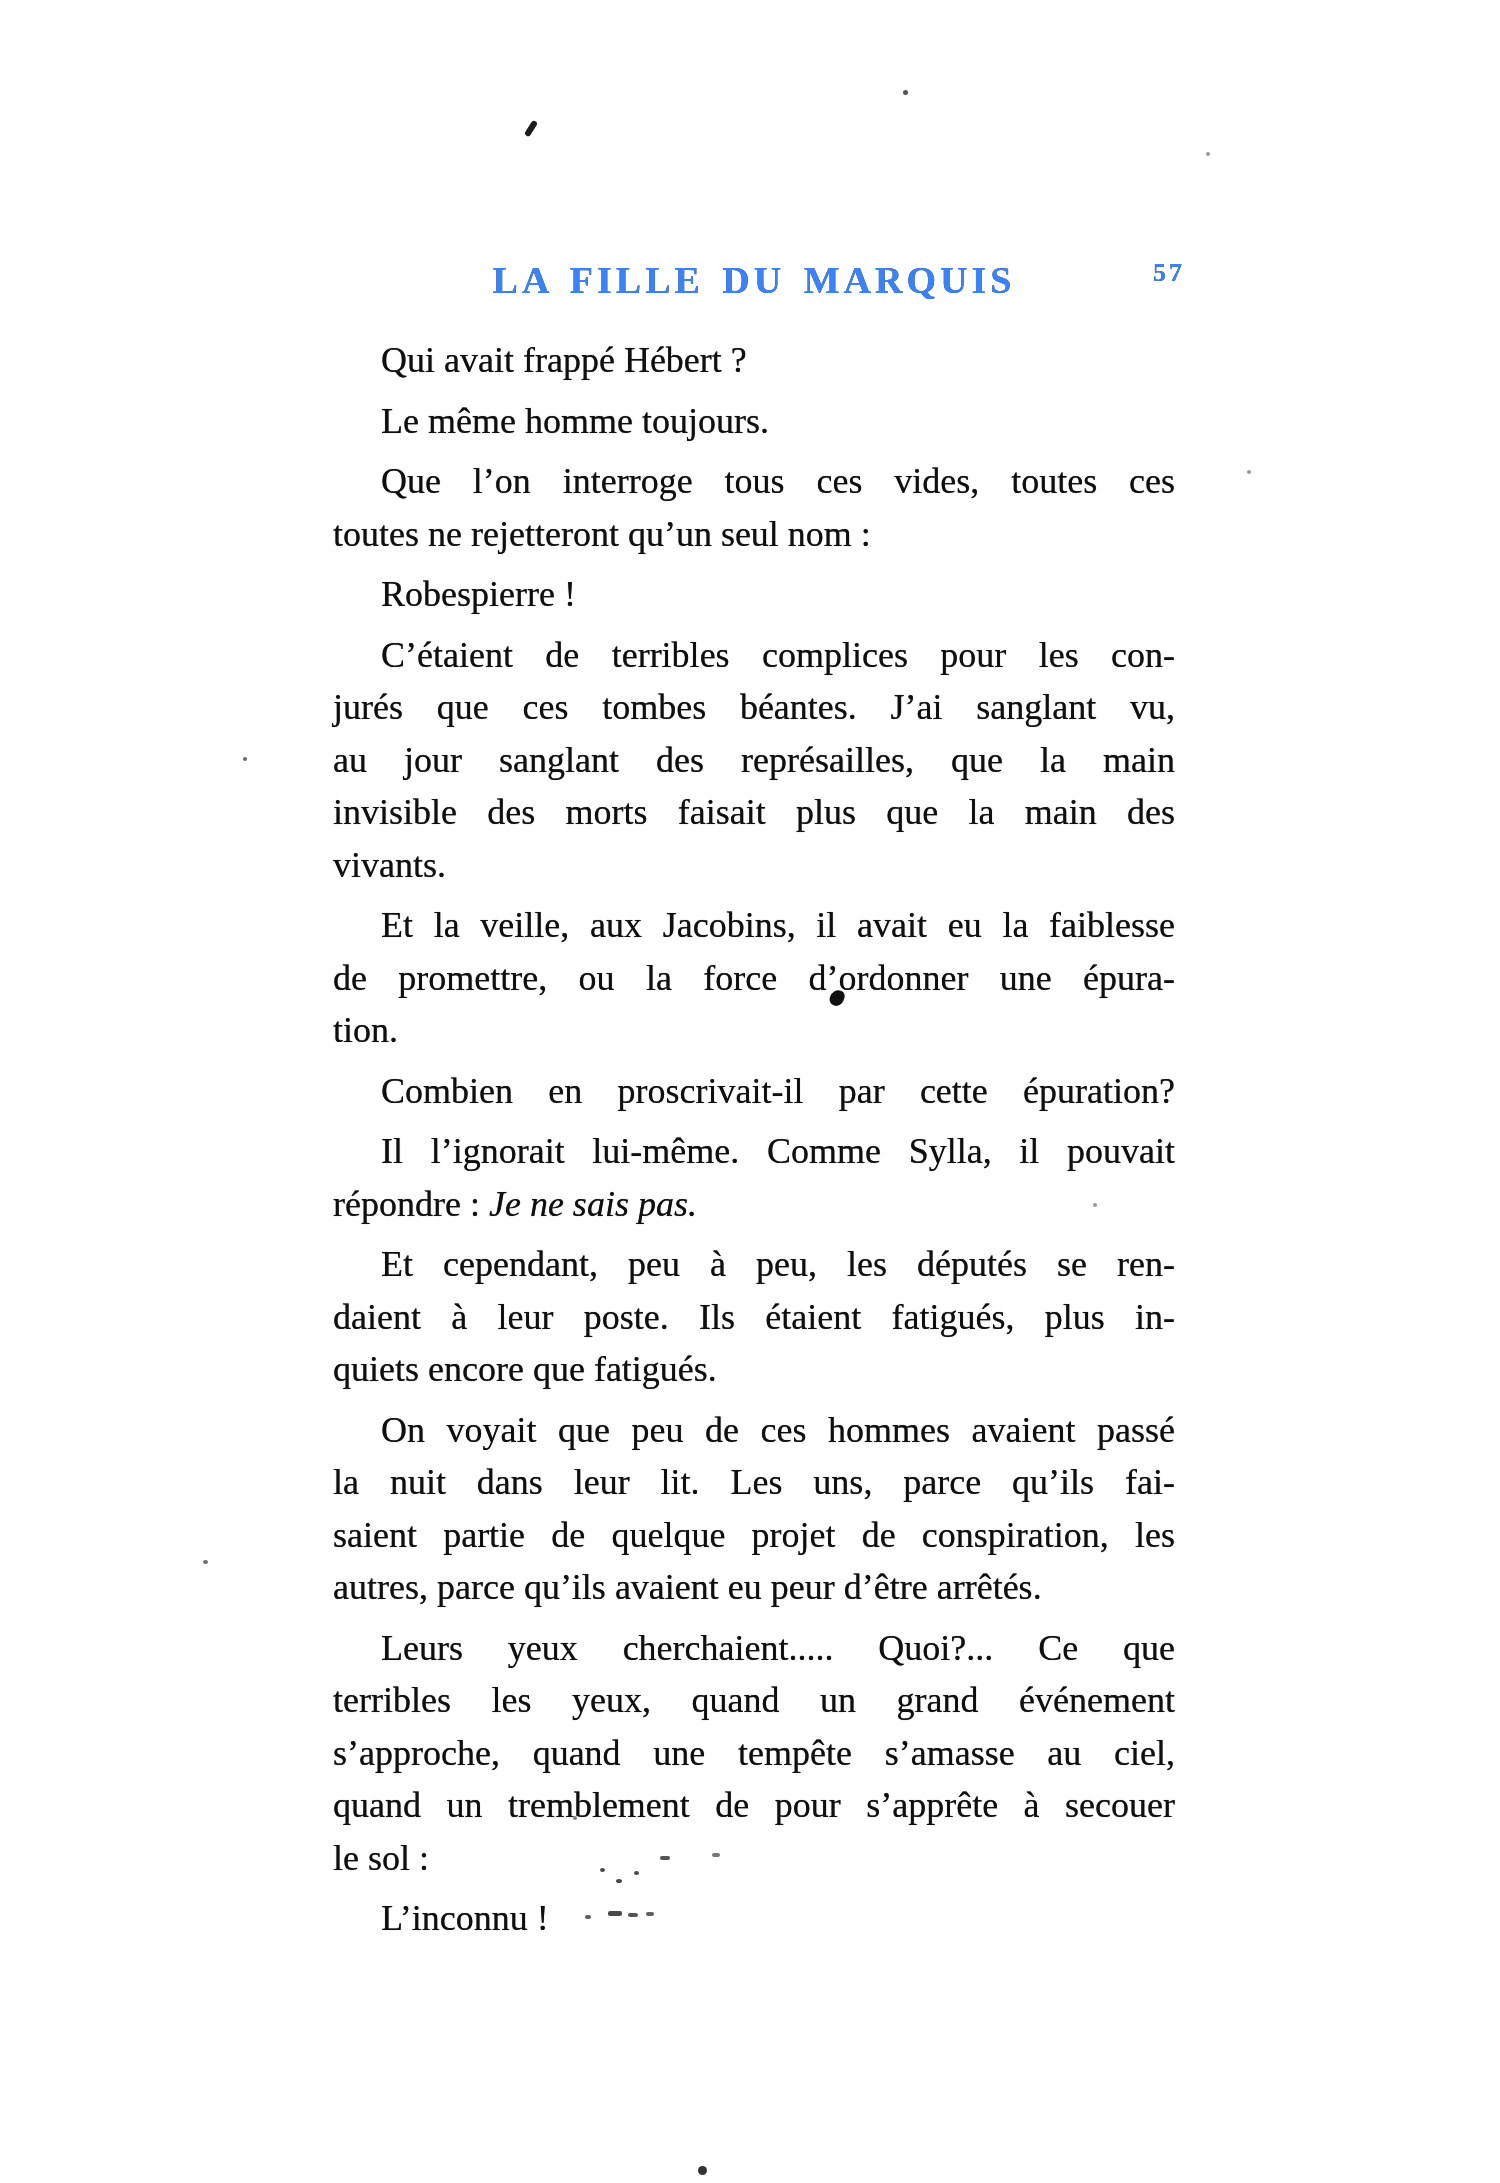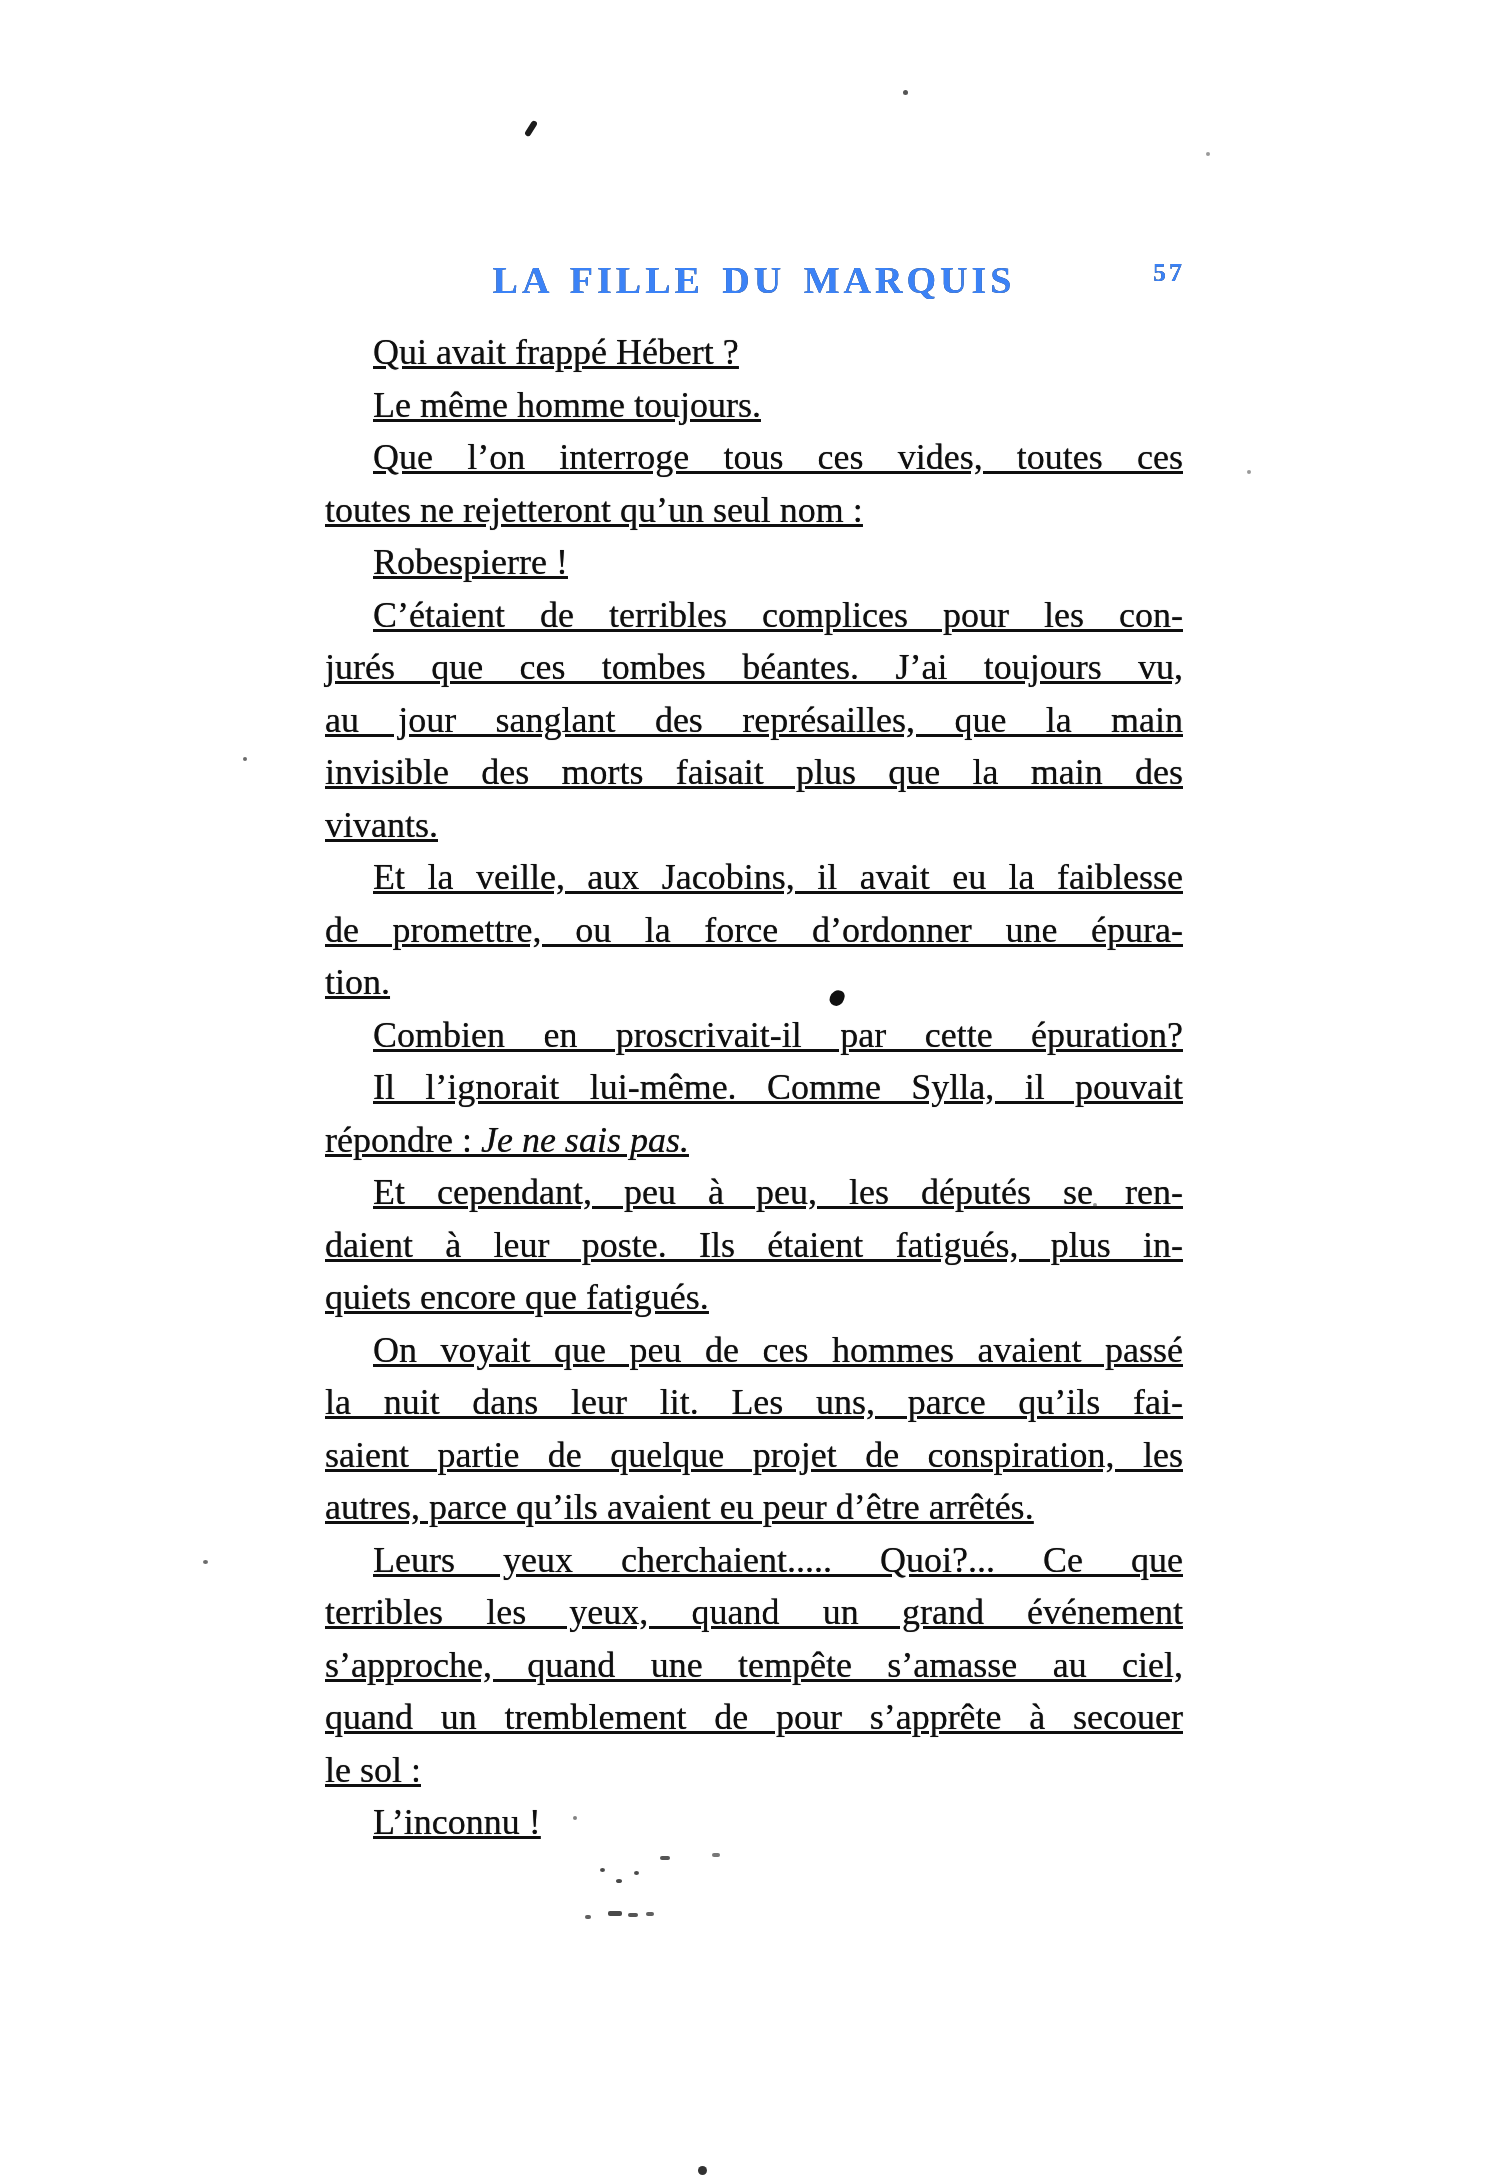--- a/index.html
+++ b/index.html
@@ -40,21 +40,21 @@
   
   .text-block{
     position:absolute;
     left:325px;top:326px;
     width:858px;
     font-size:36px;
     line-height:52.5px;
     color:#0f0f0f;
     text-shadow:0 0 0.7px rgba(0,0,0,.75);
   }
-  .paragraph{margin:0;text-decoration:underline;}
+  .paragraph{margin:8px;}
   .line{
     height:52.5px;
     white-space:nowrap;
     text-align:left;
   }
   .line.justify{
     white-space:normal;
     text-align:justify;
     text-align-last:justify;
     text-justify:inter-word;
@@ -95,21 +95,21 @@
       </div>
       <div class="paragraph">
         <div class="line indent justify"><span>Que l’on interroge tous ces vides, toutes ces</span></div>
         <div class="line"><span>toutes ne rejetteront qu’un seul nom :</span></div>
       </div>
       <div class="paragraph">
         <div class="line indent"><span>Robespierre !</span></div>
       </div>
       <div class="paragraph">
         <div class="line indent justify"><span>C’étaient de terribles complices pour les con-</span></div>
-        <div class="line justify"><span>jurés que ces tombes béantes. J’ai toujours vu,</span></div>
+        <div class="line justify"><span>jurés que ces tombes béantes. J’ai sanglant vu,</span></div>
         <div class="line justify"><span>au jour sanglant des représailles, que la main</span></div>
         <div class="line justify"><span>invisible des morts faisait plus que la main des</span></div>
         <div class="line"><span>vivants.</span></div>
       </div>
       <div class="paragraph">
         <div class="line indent justify"><span>Et la veille, aux Jacobins, il avait eu la faiblesse</span></div>
         <div class="line justify"><span>de promettre, ou la force d’ordonner une épura-</span></div>
         <div class="line"><span>tion.</span></div>
       </div>
       <div class="paragraph">

